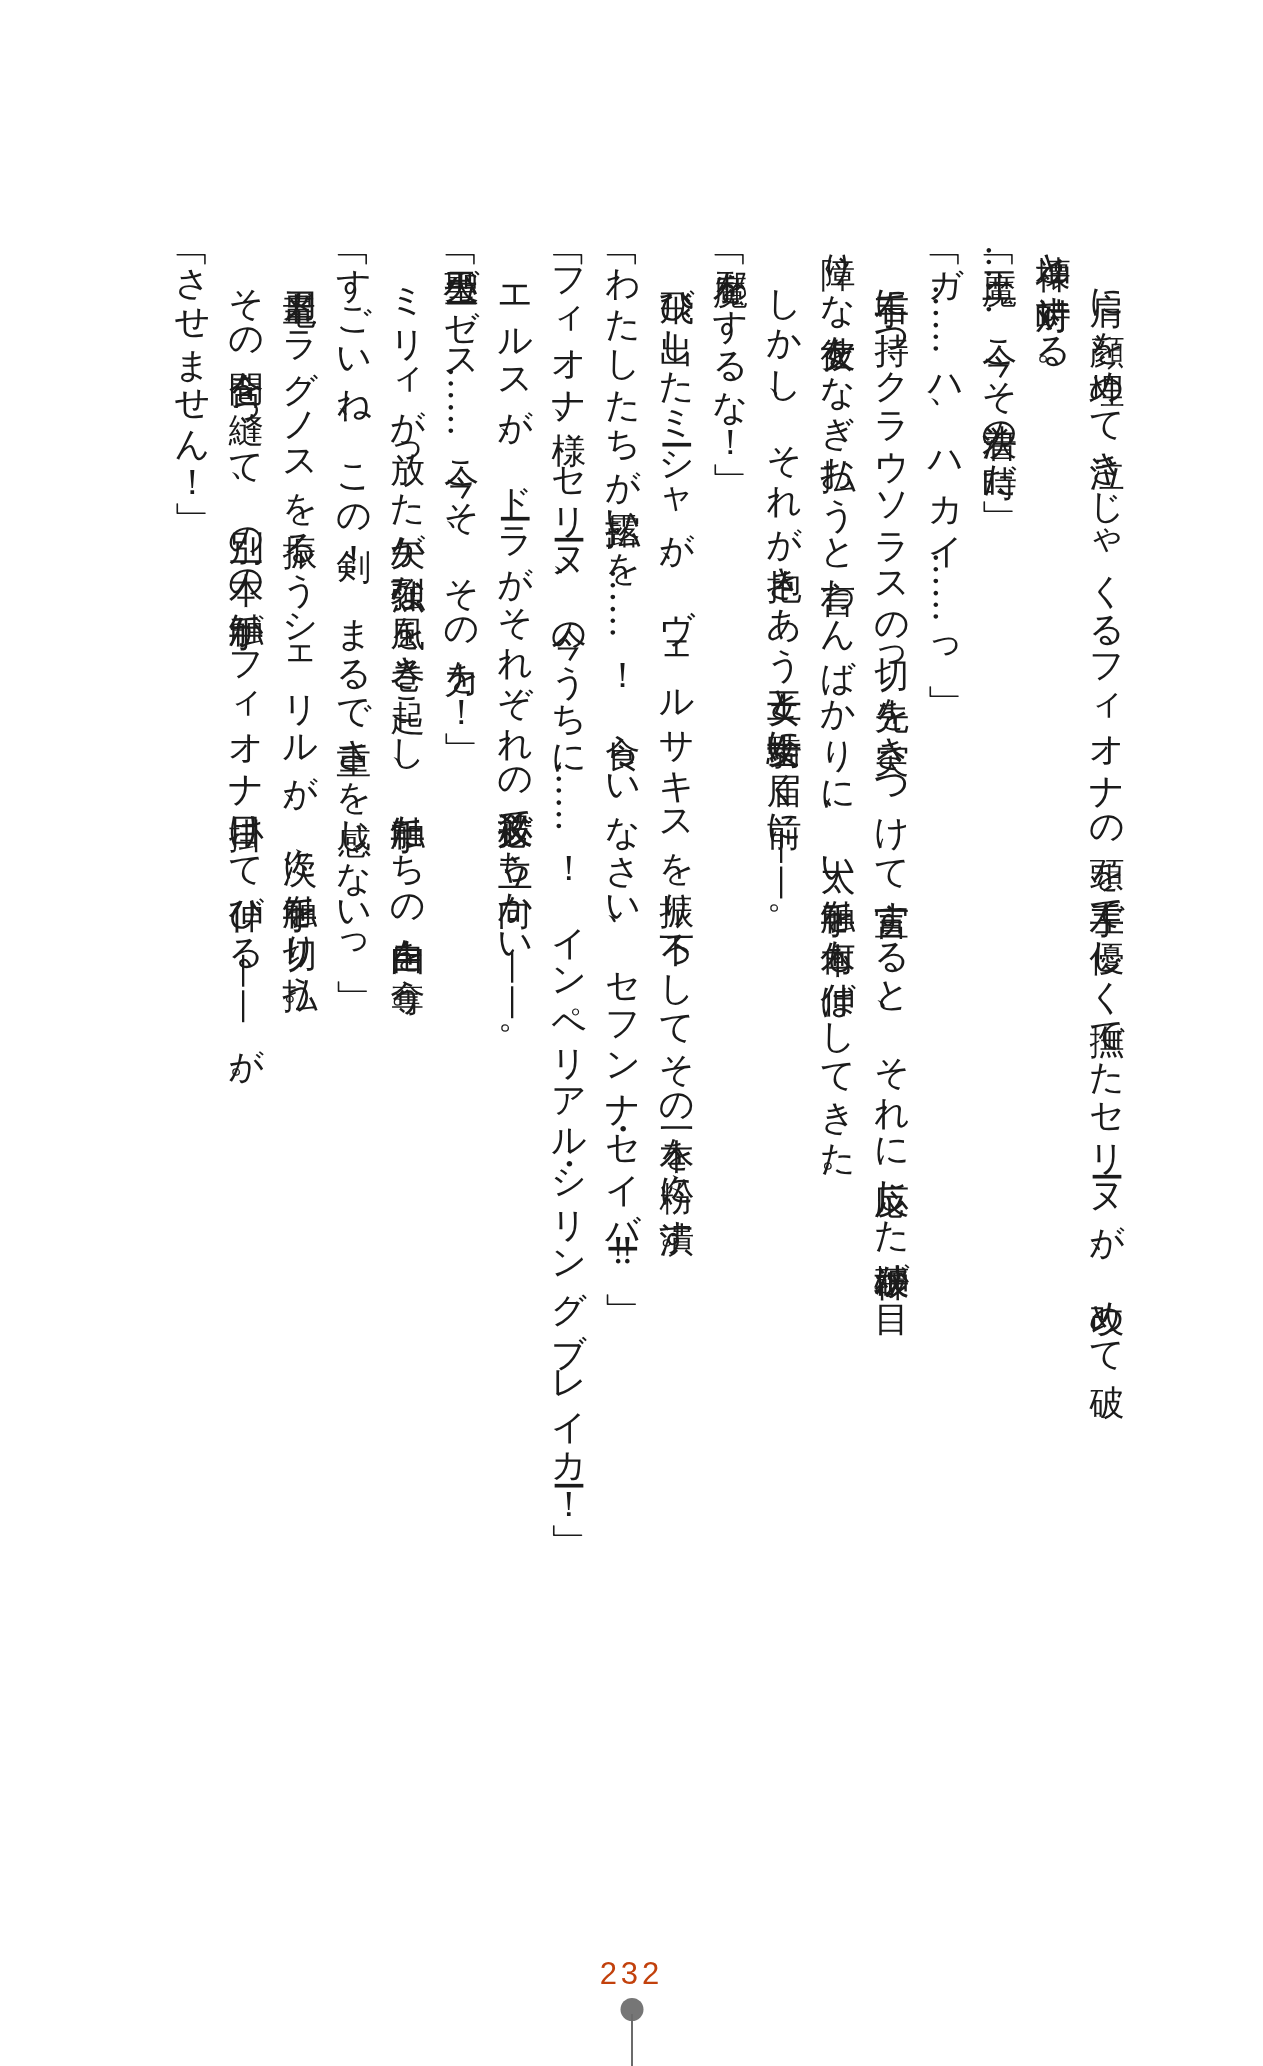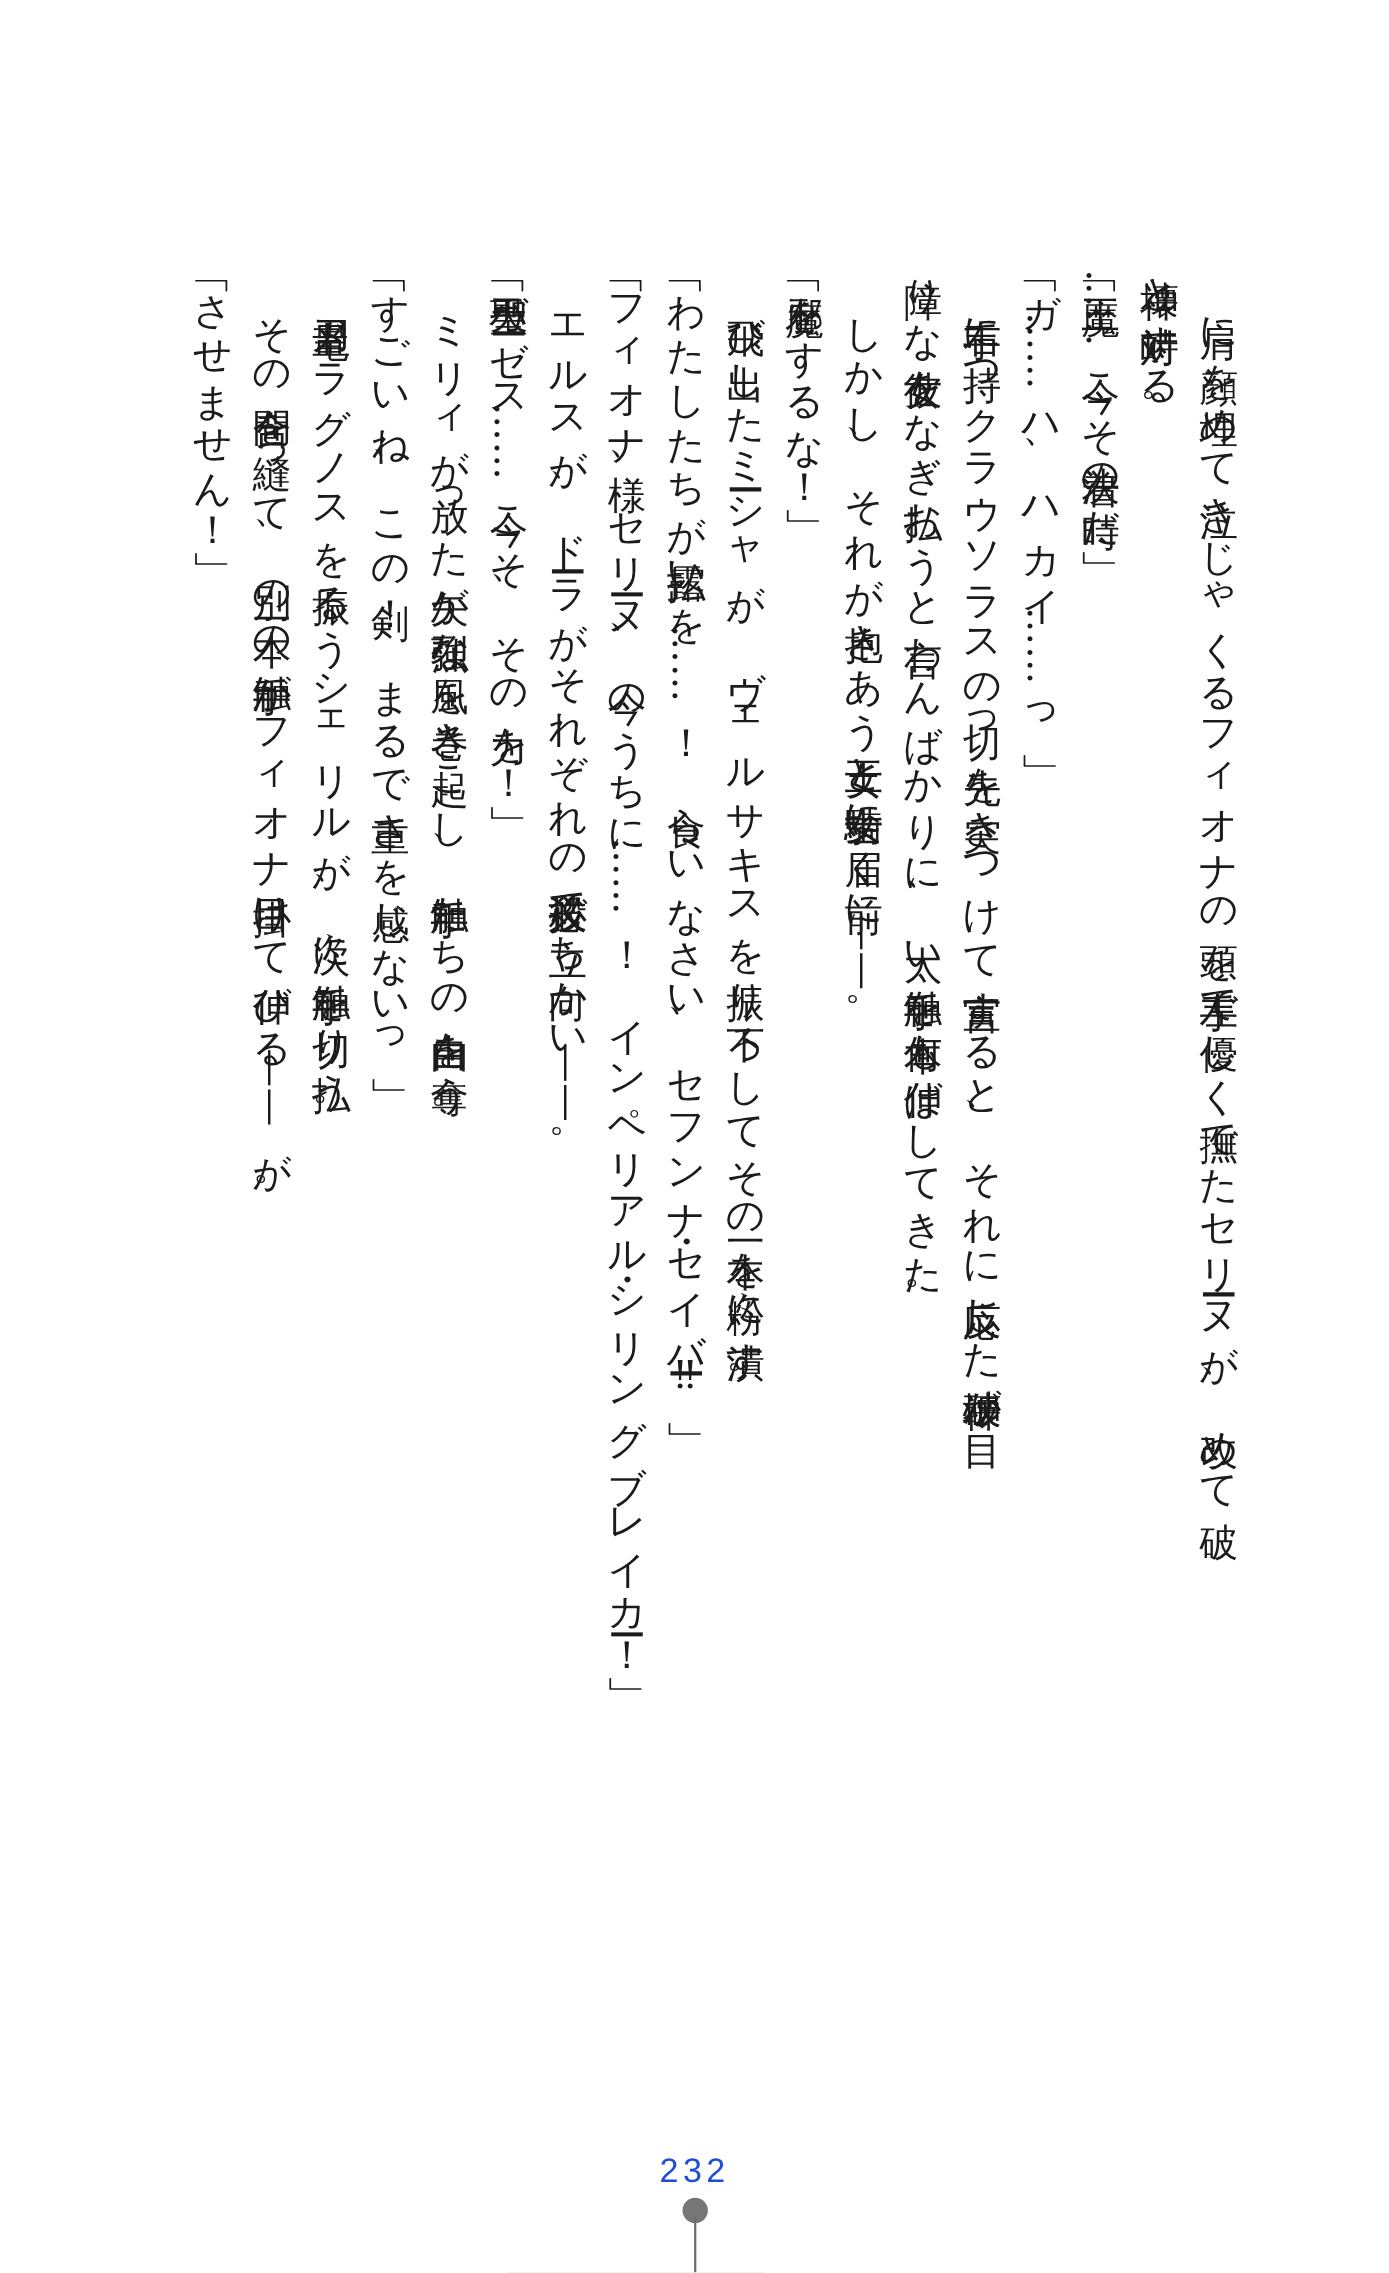--- a/index.html
+++ b/index.html
@@ -44,21 +44,21 @@
   }
   .page-number {
     position: absolute;
     left: 50%;
     transform: translateX(-50%);
     top: 100px;
     font-family: "Liberation Sans", sans-serif;
     font-weight: 300;
     font-size: 31px;
     letter-spacing: 4px;
-    color: #1d4ed8;
+    color: #c2410c;
   }
   .ornament-circle {
     position: absolute;
     left: 50%;
     transform: translateX(-50%);
     top: 142px;
     width: 23px;
     height: 23px;
     border-radius: 50%;
     background: #767676;

